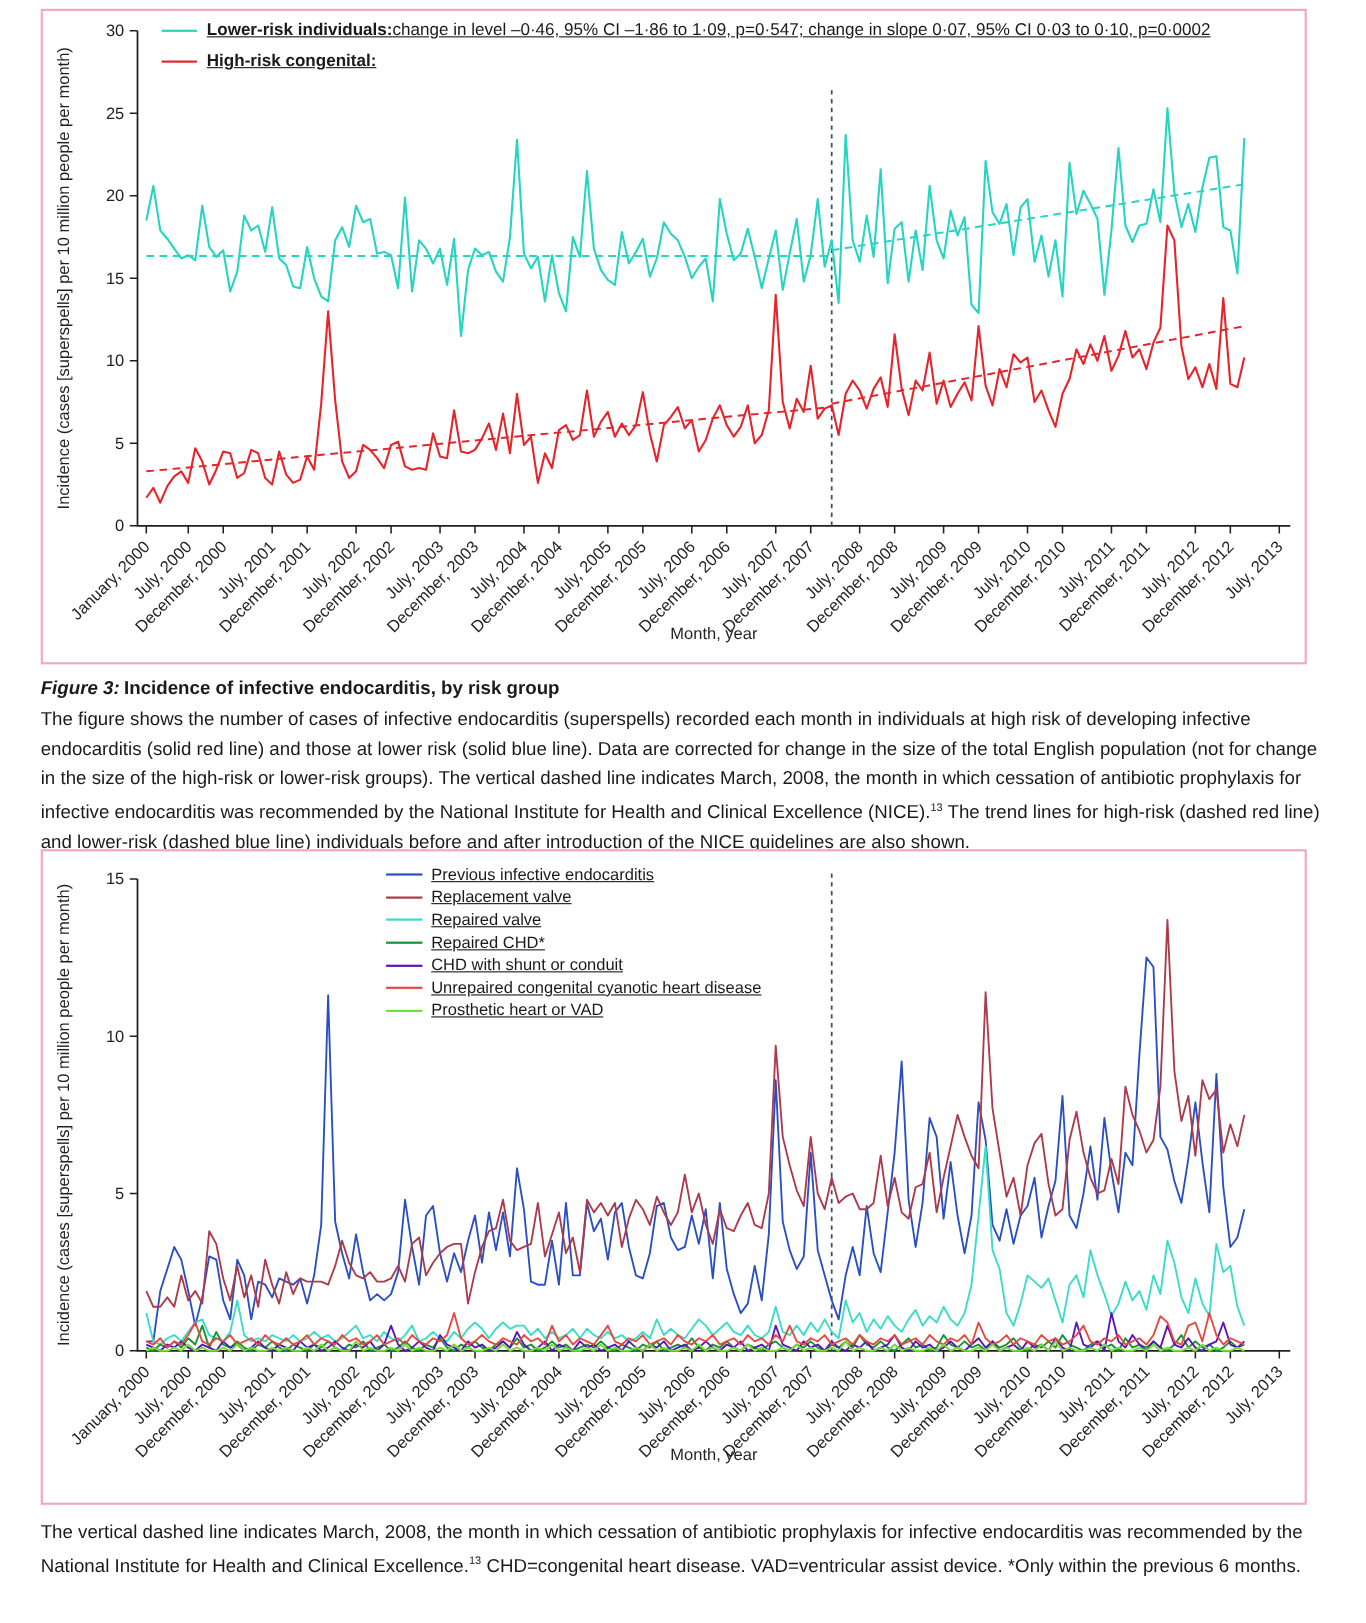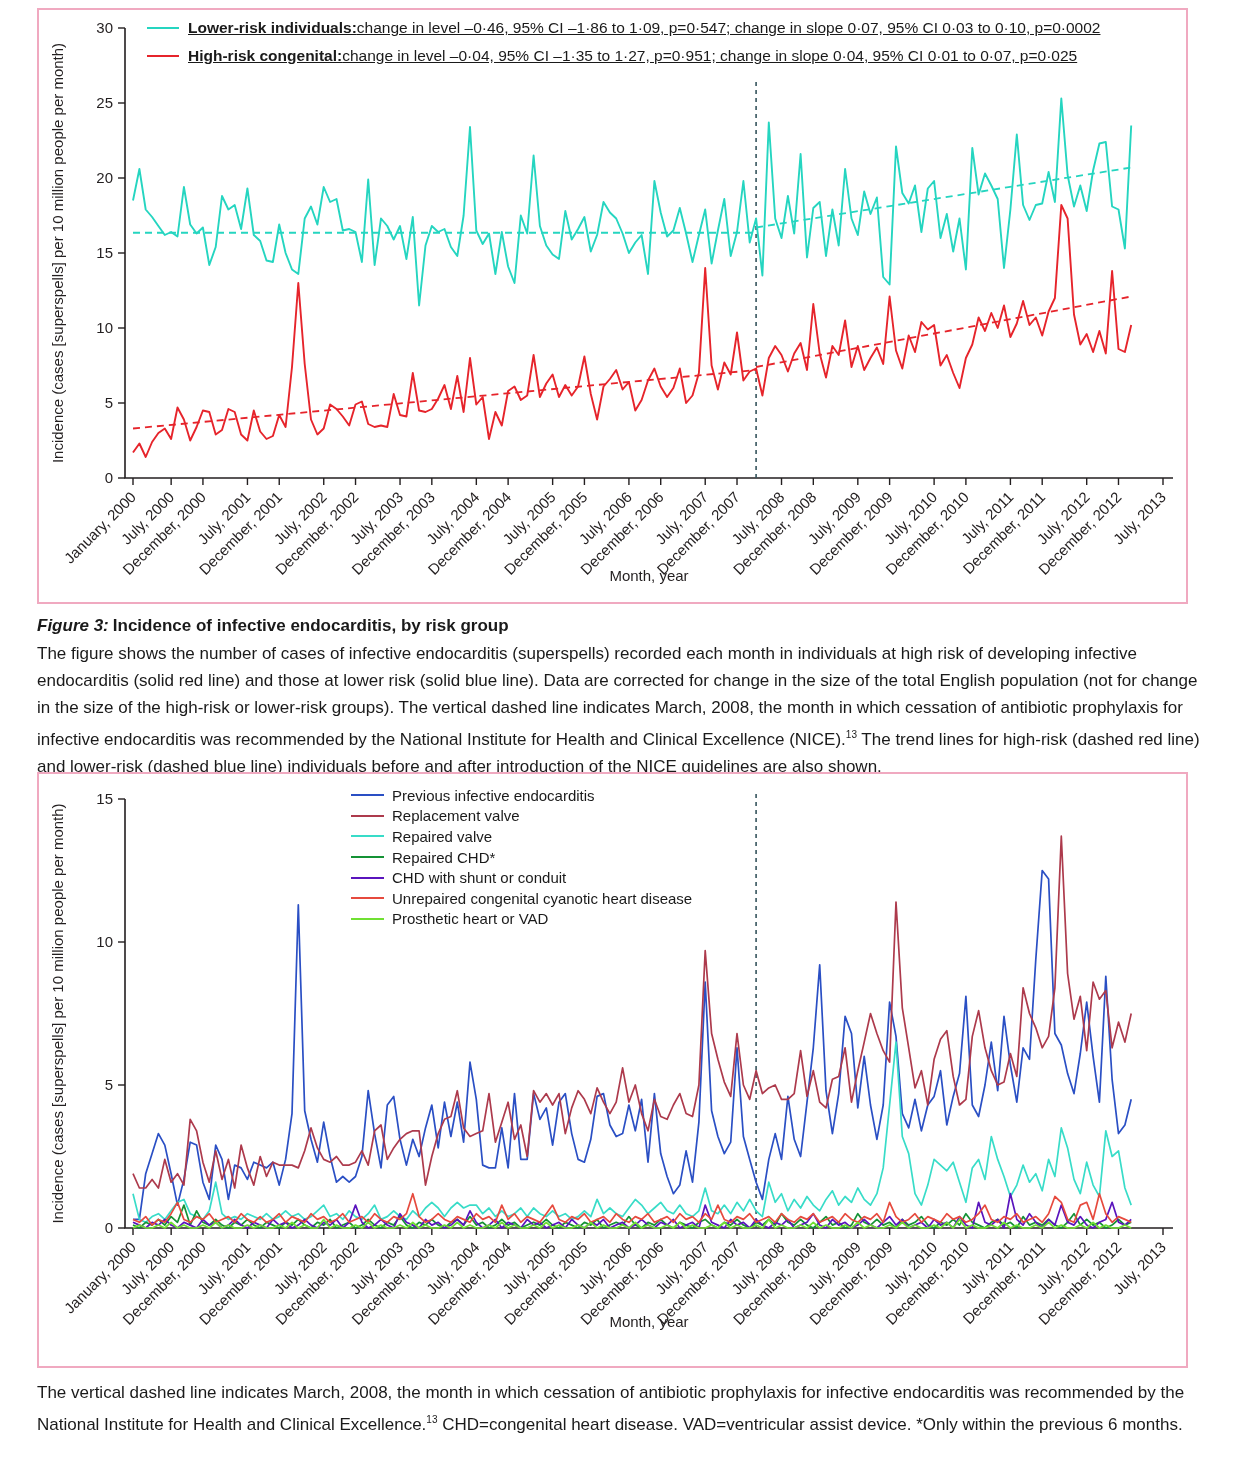--- a/index.html
+++ b/index.html
@@ -4,21 +4,21 @@
 <style>
   html,body{margin:0;padding:0;background:#ffffff;}
   body{width:1242px;height:1475px;position:relative;font-family:"Liberation Sans",sans-serif;color:#1a1a1a;}
   .figure-box{position:absolute;left:37px;width:1151px;height:596px;border:2px solid #f0a9c0;background:#ffffff;box-sizing:border-box;}
   #fig3-box{top:8px;}
   #fig4-box{top:772px;}
   .figure-box svg{position:absolute;left:0;top:0;}
   .legend1{position:absolute;left:108px;top:4px;}
   .legend1-row{height:28px;display:flex;align-items:center;font-size:15.5px;white-space:nowrap;text-decoration:underline;}
   .legend2{position:absolute;left:312px;top:11px;}
-  .legend2-row{height:20.6px;display:flex;align-items:center;font-size:15px;white-space:nowrap;}
+  .legend2-row{height:20.6px;display:flex;align-items:center;font-size:15px;white-space:nowrap;text-decoration:underline;}
   .lswatch{display:inline-block;width:32px;height:0;border-top:2.4px solid #000;margin-right:9px;flex:0 0 auto;}
   .legend2-row .lswatch{width:33px;border-top-width:2.2px;margin-right:8px;}
   .caption{position:absolute;left:37px;width:1172px;font-size:17px;line-height:27px;}
   #caption3{top:612px;}
   #caption4{top:1378px;}
   .cap-head{font-weight:bold;margin:0;}
   .fig-label{font-style:italic;margin-right:4px;}
   .cap-body{margin:1px 0 0 0;}
   sup{font-size:10px;}
 </style>
@@ -112,21 +112,20 @@
     </svg>
   <div class="legend1" id="legend1">
       <div class="legend1-row">
         <span class="lswatch" style="border-top-color: rgb(37, 213, 192);"></span>
         <b>Lower-risk individuals:</b>
         <span> change in level –0·46, 95% CI –1·86 to 1·09, p=0·547; change in slope 0·07, 95% CI 0·03 to 0·10, p=0·0002</span>
       </div>
       <div class="legend1-row">
         <span class="lswatch" style="border-top-color: rgb(230, 36, 43);"></span>
         <b>High-risk congenital:</b>
-        <span> change in level –0·04, 95% CI –1·35 to 1·27, p=0·951; change in slope 0·04, 95% CI 0·01 to 0·07, p=0·025</span>
       </div>
     </div>
 </div>
 
 <div class="caption" id="caption3">
   <p class="cap-head"><span class="fig-label">Figure 3:</span><span>Incidence of infective endocarditis, by risk group</span></p>
   <p class="cap-body"><span>The figure shows the number of cases of infective endocarditis (superspells) recorded each month in individuals at high risk of developing infective endocarditis (solid red line) and those at lower risk (solid blue line). Data are corrected for change in the size of the total English population (not for change in the size of the high-risk or lower-risk groups). The vertical dashed line indicates March, 2008, the month in which cessation of antibiotic prophylaxis for infective endocarditis was recommended by the National Institute for Health and Clinical Excellence (NICE).</span><sup>13</sup><span> The trend lines for high-risk (dashed red line) and lower-risk (dashed blue line) individuals before and after introduction of the NICE guidelines are also shown.</span></p>
 </div>
 
 <div class="figure-box" id="fig4-box">

